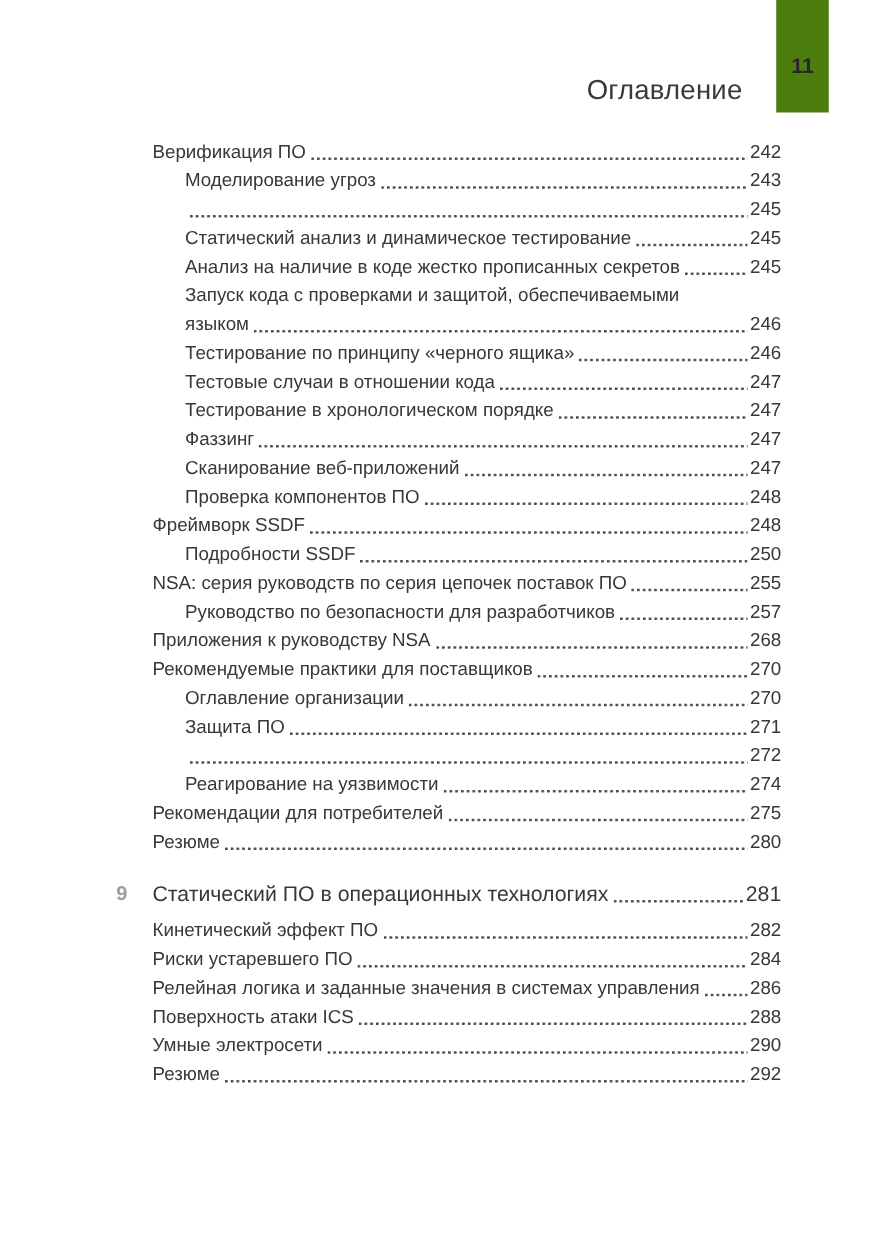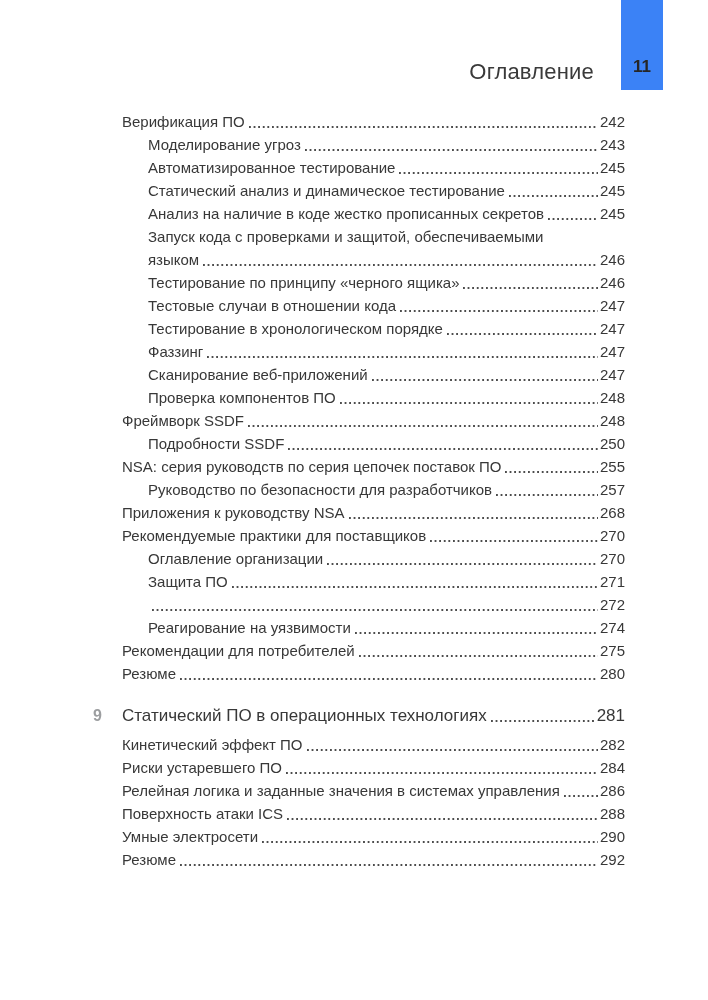--- a/index.html
+++ b/index.html
@@ -18,26 +18,26 @@
     position: absolute;
     top: 59px; right: 114px;
     font-size: 22px;
     color: #3a3a3a;
     letter-spacing: 0.2px;
   }
   .pagenum-box {
     position: absolute;
     top: 0; left: 621px;
     width: 42px; height: 90px;
-    background: #3b82f6;
+    background: #4d7c0f;
     display: flex;
     align-items: flex-end;
     justify-content: center;
     box-sizing: border-box;
-    padding-bottom: 13px;
+    padding-bottom: 27px;
   }
   .pagenum-box .num {
     font-size: 17px;
     font-weight: bold;
     color: #262626;
   }
 
   
   .toc {
     position: absolute;
@@ -97,21 +97,20 @@
         <span class="label">Верификация ПО</span>
         <span class="leader"></span>
         <span class="pg">242</span>
       </div>
       <div class="row lvl2">
         <span class="label">Моделирование угроз</span>
         <span class="leader"></span>
         <span class="pg">243</span>
       </div>
       <div class="row lvl2">
-        <span class="label">Автоматизированное тестирование</span>
         <span class="leader"></span>
         <span class="pg">245</span>
       </div>
       <div class="row lvl2">
         <span class="label">Статический анализ и динамическое тестирование</span>
         <span class="leader"></span>
         <span class="pg">245</span>
       </div>
       <div class="row lvl2">
         <span class="label">Анализ на наличие в коде жестко прописанных секретов</span>

